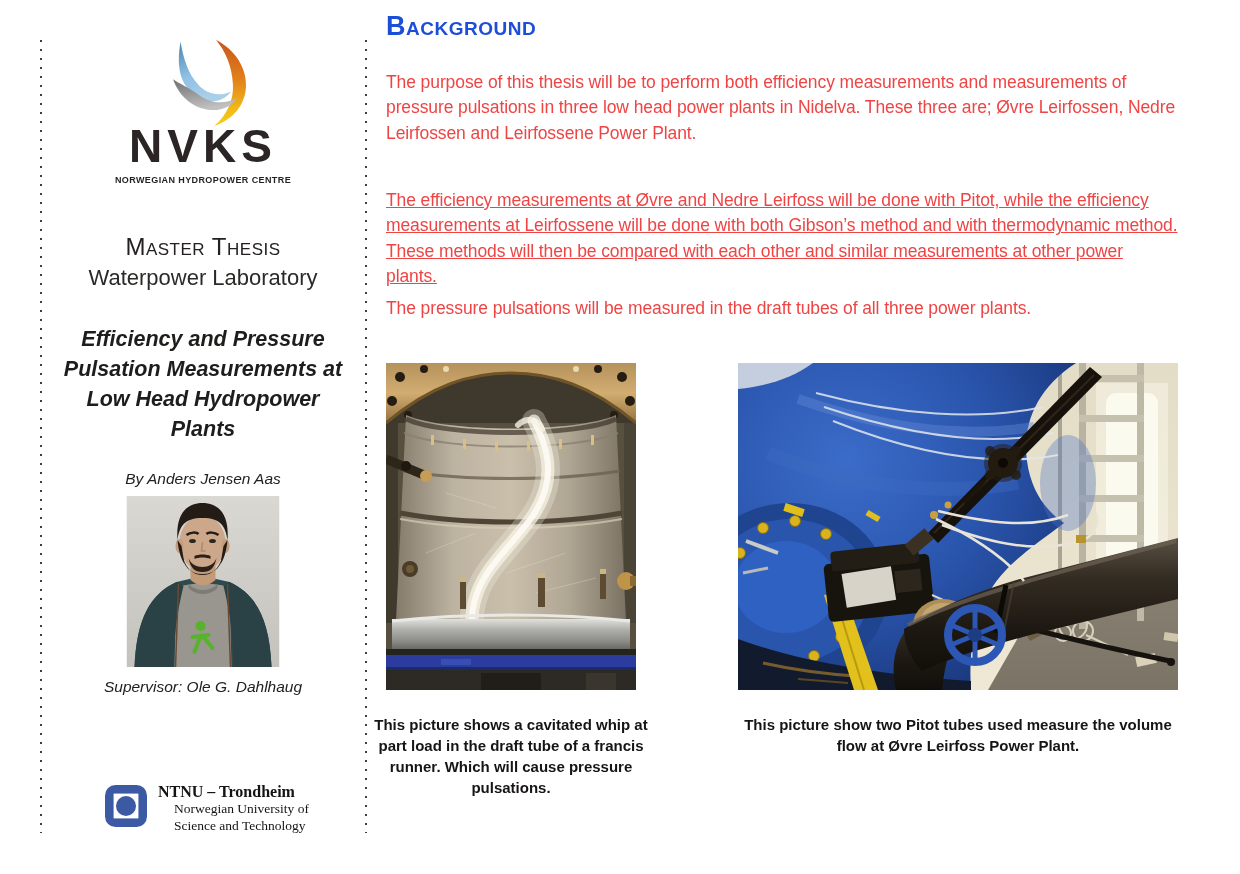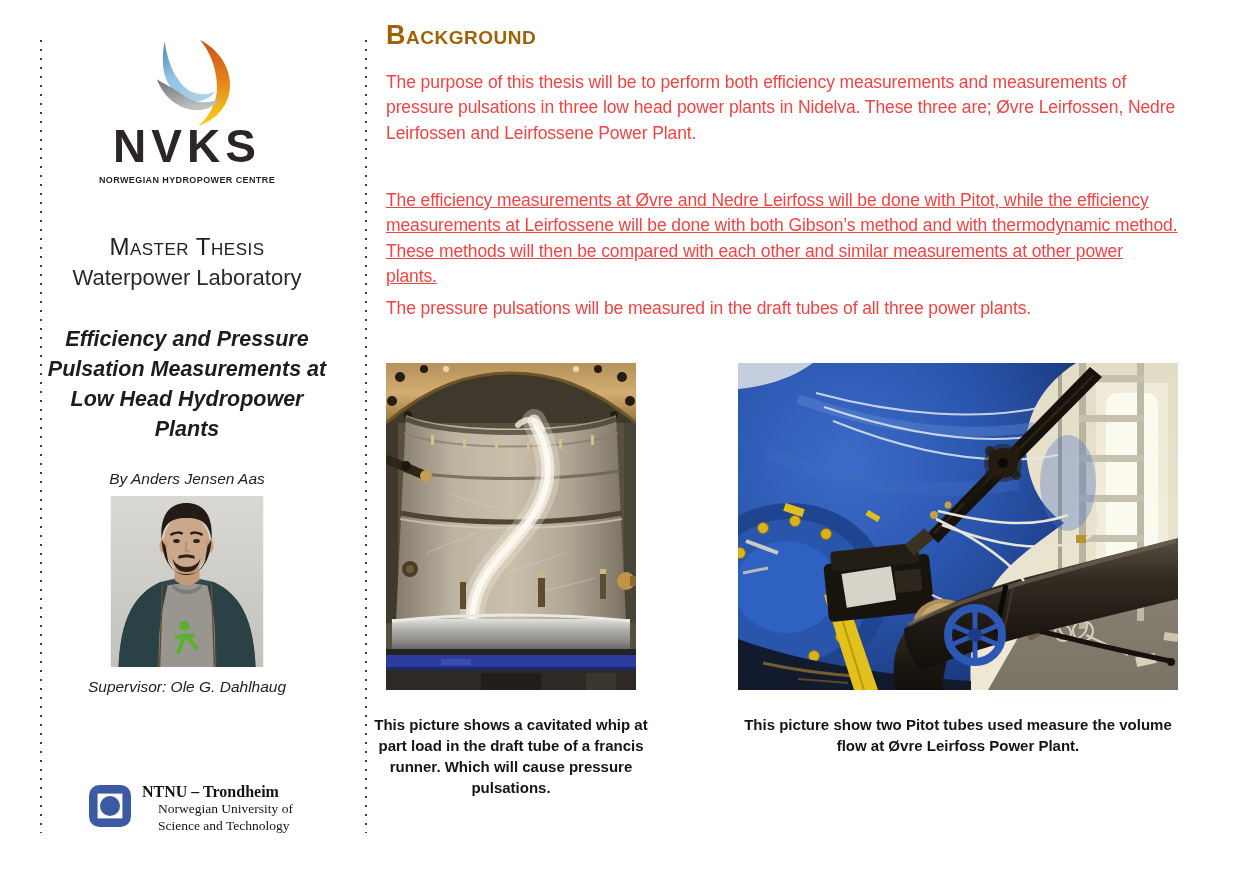--- a/index.html
+++ b/index.html
@@ -3,40 +3,40 @@
 <meta charset="utf-8">
 <style>
   html,body{margin:0;padding:0;background:#ffffff;}
   .page{position:relative;width:1240px;height:874px;background:#ffffff;overflow:hidden;
         font-family:"Liberation Sans", sans-serif;color:#1d1b1a;}
   .dotted-v{position:absolute;top:40px;height:793px;width:2px;
         background-image:repeating-linear-gradient(to bottom,#3f3f3f 0 2px,transparent 2px 9px);}
   .line-left{left:40px;}
   .line-mid{left:365px;}
 
-  .sidebar{position:absolute;left:29px;top:0;width:316px;height:874px;text-align:center;}
+  .sidebar{position:absolute;left:45px;top:0;width:316px;height:874px;text-align:center;}
   .sidebar .abs{position:absolute;left:0;right:0;}
   .nvks-mark{position:absolute;left:50%;transform:translateX(-50%);top:40px;width:97px;height:86px;}
   .nvks-word{top:120px;font-size:46px;font-weight:bold;letter-spacing:5px;color:#2b2526;line-height:52px;}
   .nvks-sub{top:175px;font-size:9px;font-weight:bold;letter-spacing:0.4px;color:#231f20;}
   .mt-head{top:233px;margin:0;font-size:24px;font-weight:normal;font-variant:small-caps;letter-spacing:0.5px;color:#242021;}
   .lab{top:265px;font-size:22px;color:#2b2a29;}
   .thesis-title{top:324px;margin:0 8px;font-size:21.5px;line-height:30px;font-weight:bold;font-style:italic;color:#1f1d1c;}
   .author{top:470px;font-style:italic;font-size:15.5px;color:#232120;}
   .portrait{position:absolute;left:50%;transform:translateX(-50%);top:496px;width:153px;height:171px;}
   .supervisor{top:678px;font-style:italic;font-size:15.5px;color:#232120;}
   .ntnu{position:absolute;left:60px;top:782px;width:256px;display:flex;text-align:left;}
   .ntnu-mark{width:42px;height:44px;flex:0 0 42px;margin-top:2px;}
   .ntnu-text{margin-left:11px;font-family:"Liberation Serif", serif;color:#141414;}
   .ntnu-l1{font-weight:bold;font-size:16px;line-height:19px;}
   .ntnu-l2{font-size:13.5px;line-height:16.5px;margin-left:16px;}
 
   .main{position:absolute;left:386px;top:0;width:792px;height:874px;}
-  .bg-head{position:absolute;top:20px;left:0;margin:0;font-size:27px;font-weight:bold;
-           font-variant:small-caps;letter-spacing:0.5px;color:#a16207;}
+  .bg-head{position:absolute;top:11px;left:0;margin:0;font-size:27px;font-weight:bold;
+           font-variant:small-caps;letter-spacing:0.5px;color:#1d4ed8;}
   .para{position:absolute;left:0;width:792px;margin:0;font-size:17.5px;line-height:25.3px;
         letter-spacing:-0.1px;color:#ef4444;}
   .p1{top:70px;}.p2{top:188px;text-decoration:underline;}.p3{top:296px;}
   .fig{position:absolute;top:363px;margin:0;}
   .fig1{left:0;width:250px;}
   .fig2{left:352px;width:440px;}
   .fig svg.photo{display:block;}
   .fig figcaption{position:absolute;top:351px;font-weight:bold;font-size:15px;line-height:21px;
         text-align:center;color:#171514;}
   .fig1 figcaption{left:-15px;width:280px;}

